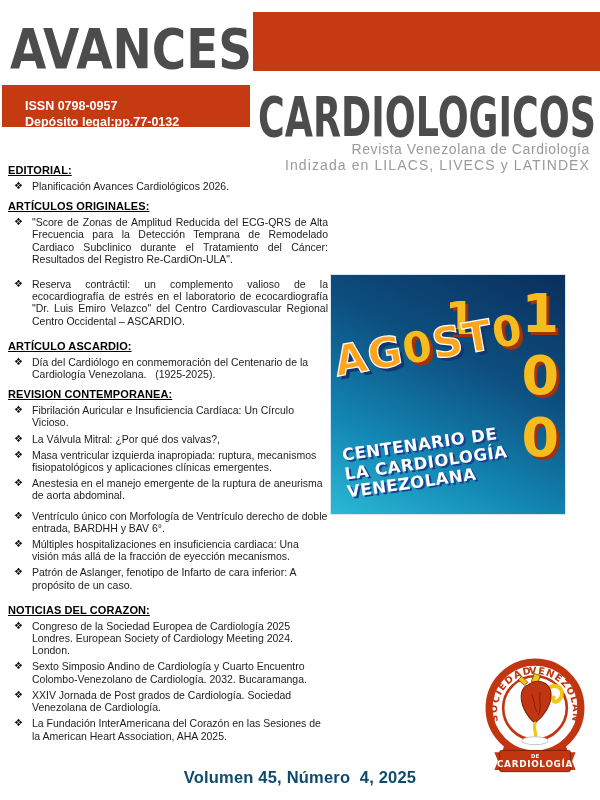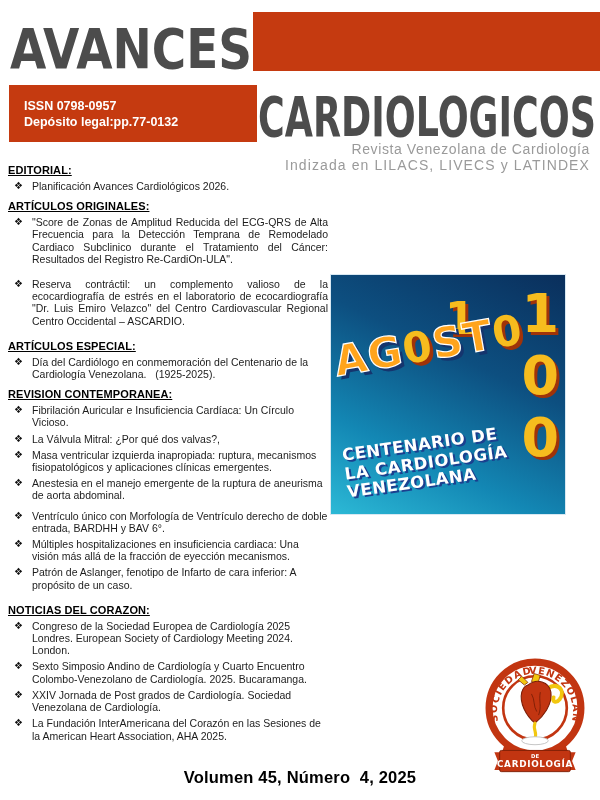--- a/index.html
+++ b/index.html
@@ -19,28 +19,28 @@
   }
   .title-svg { position: absolute; }
   .title-avances { left: 8px; top: 14px; }
   .title-cardio { left: 256px; top: 80px; }
   .title-svg text {
     font-family: "DejaVu Sans", sans-serif;
     font-weight: 700;
     fill: #4c4c4c;
   }
   .issn-block {
-    position: absolute; left: 9px; top: 85px;
-    width: 248px; height: 57px;
+    position: absolute; left: 2px; top: 85px;
+    width: 248px; height: 42px;
     background: #c53a10;
     color: #ffffff;
     font-weight: 700;
     font-size: 12.5px;
     line-height: 16px;
-    padding: 13px 0 0 15px;
+    padding: 13px 0 0 23px;
   }
   .subtitle-block {
     position: absolute; left: 268px; top: 142px;
     width: 322px;
     text-align: right;
     color: #9a9a9a;
     font-size: 14px;
     line-height: 15.5px;
   }
   .subtitle-line1 { letter-spacing: 0.6px; }
@@ -135,21 +135,21 @@
   }
   
   .society-logo { position: absolute; left: 482px; top: 653px; }
   
   .volume-line {
     position: absolute; left: 0; top: 768px;
     width: 600px;
     text-align: center;
     font-size: 16.5px;
     font-weight: 700;
-    color: #000000;
+    color: #0c4a6e;
     letter-spacing: 0.2px;
   }
 </style>
 </head>
 <body>
 
 <div class="page">
 
   <div class="band-top"></div>
 
@@ -187,21 +187,21 @@
         <span class="bullet">❖</span>
         <span class="item-text">"Score de Zonas de Amplitud Reducida del ECG-QRS de Alta Frecuencia para la Detección Temprana de Remodelado Cardiaco Subclinico durante el Tratamiento del Cáncer: Resultados del Registro Re-CardiOn-ULA".</span>
       </div>
       <div class="toc-item justify gap-after">
         <span class="bullet">❖</span>
         <span class="item-text">Reserva contráctil: un complemento valioso de la ecocardiografía de estrés en el laboratorio de ecocardiografía "Dr. Luis Emiro Velazco" del Centro Cardiovascular Regional Centro Occidental – ASCARDIO.</span>
       </div>
     </div>
 
     <div class="toc-section">
-      <div class="toc-heading">ARTÍCULOS ESPECIAL:</div>
+      <div class="toc-heading">ARTÍCULO ASCARDIO:</div>
       <div class="toc-item">
         <span class="bullet">❖</span>
         <span class="item-text">Día del Cardiólogo en conmemoración del Centenario de la Cardiología Venezolana.&nbsp;&nbsp; (1925-2025).</span>
       </div>
     </div>
 
     <div class="toc-section">
       <div class="toc-heading">REVISION CONTEMPORANEA:</div>
       <div class="toc-item">
         <span class="bullet">❖</span>
@@ -237,21 +237,21 @@
     </div>
 
     <div class="toc-section">
       <div class="toc-heading">NOTICIAS DEL CORAZON:</div>
       <div class="toc-item">
         <span class="bullet">❖</span>
         <span class="item-text">Congreso de la Sociedad Europea de Cardiología 2025 Londres. European Society of Cardiology Meeting 2024. London.</span>
       </div>
       <div class="toc-item">
         <span class="bullet">❖</span>
-        <span class="item-text">Sexto Simposio Andino de Cardiología y Cuarto Encuentro Colombo-Venezolano de Cardiología. 2025. Bucaramanga.</span>
+        <span class="item-text">Sexto Simposio Andino de Cardiología y Cuarto Encuentro Colombo-Venezolano de Cardiología. 2032. Bucaramanga.</span>
       </div>
       <div class="toc-item">
         <span class="bullet">❖</span>
         <span class="item-text">XXIV Jornada de Post grados de Cardiología. Sociedad Venezolana de Cardiología.</span>
       </div>
       <div class="toc-item">
         <span class="bullet">❖</span>
         <span class="item-text">La Fundación InterAmericana del Corazón en las Sesiones de la American Heart Association, AHA 2025.</span>
       </div>
     </div>

